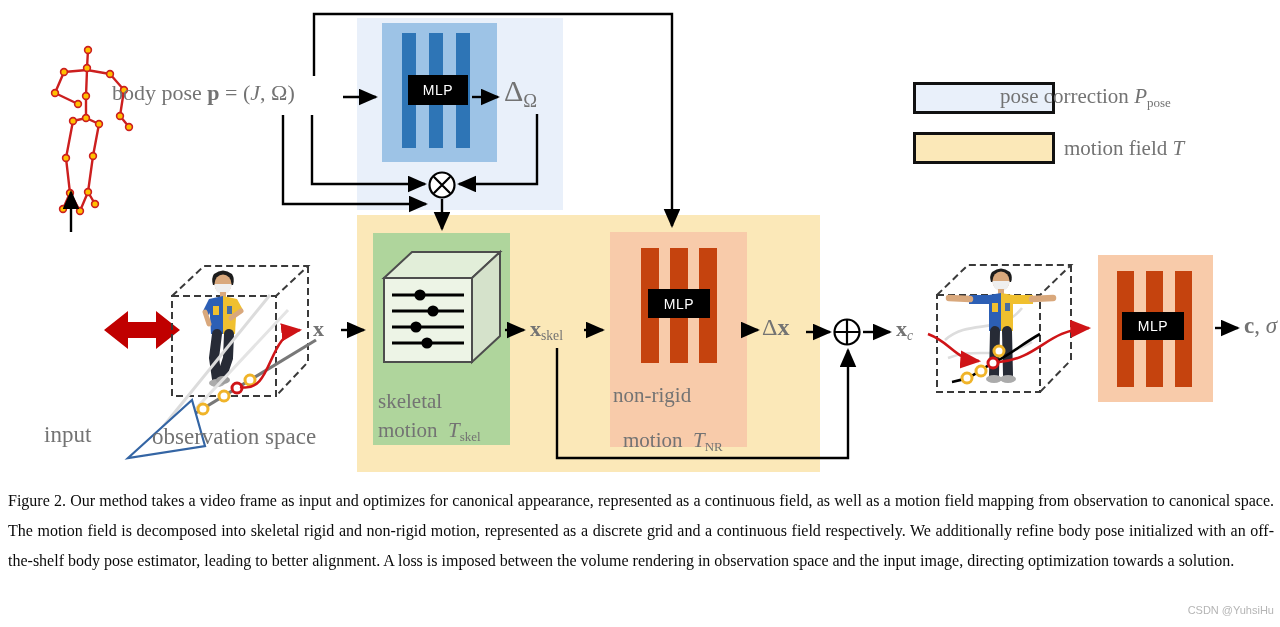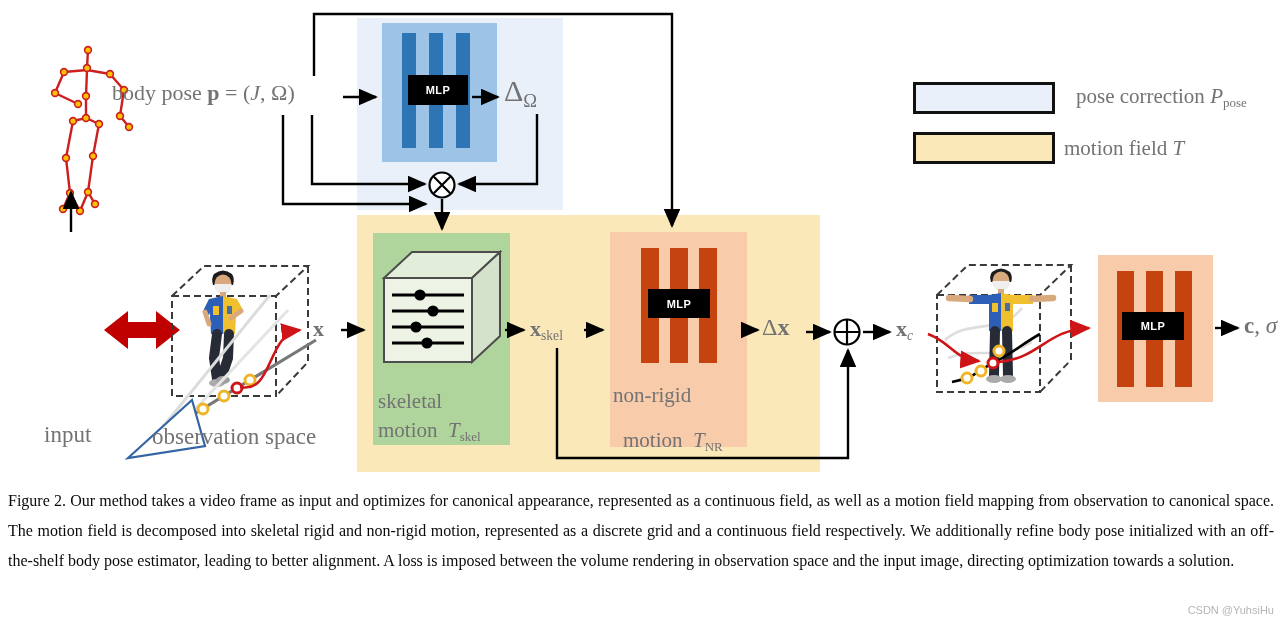--- a/index.html
+++ b/index.html
@@ -17,21 +17,21 @@
   .swatch{position:absolute;z-index:1;border:3px solid #111;}
   .sw1{left:913px;top:82px;width:136px;height:26px;background:#E9F0FA;}
   .sw2{left:913px;top:132px;width:136px;height:26px;background:#FBE8B8;}
   .overlay{position:absolute;left:0;top:0;z-index:2;pointer-events:none;}
   .lbl{position:absolute;z-index:3;color:#737373;white-space:nowrap;font-size:21px;}
   .lbl i{font-style:italic;}
   .b{font-weight:bold;font-style:normal;}
   .sb{font-size:0.62em;vertical-align:-0.3em;}
   .big{font-size:22px;}
   .chip{position:absolute;z-index:3;background:#000;color:#fff;
-        font-family:"Liberation Sans",sans-serif;font-weight:bold;font-size:11px;
+        font-family:"Liberation Sans",sans-serif;font-weight:normal;font-size:14px;
         letter-spacing:.5px;display:flex;align-items:center;justify-content:center;}
   .caption{position:absolute;z-index:3;left:8px;top:486px;width:1266px;
            font-size:16px;line-height:30px;color:#0a0a0a;text-align:justify;}
   .watermark{position:absolute;z-index:3;right:6px;top:604px;font-size:11px;
              color:#b5b5b5;font-family:"Liberation Sans",sans-serif;}
 </style>
 </head>
 <body>
 
 <div class="fig">
@@ -249,21 +249,21 @@
   </div>
 
   <div class="lbl" style="left:613px;top:383px">
     <div>non-rigid</div>
     <div style="margin-top:20px;margin-left:10px"><span>motion</span>&nbsp;&nbsp;<i>T</i><span class="sb">NR</span></div>
   </div>
 
   <div class="lbl" style="left:44px;top:422px;font-size:23px">input</div>
   <div class="lbl" style="left:152px;top:424px;font-size:23px">observation space</div>
 
-  <div class="lbl" style="left:1076px;top:84px">
+  <div class="lbl" style="left:1000px;top:84px">
     <span>pose correction </span><i>P</i><span class="sb">pose</span>
   </div>
   <div class="lbl" style="left:1064px;top:136px">
     <span>motion field  </span><i>T</i>
   </div>
 
   <div class="caption">Figure 2.  Our method takes a video frame as input and optimizes for canonical appearance, represented as a continuous field, as well as a motion field mapping from observation to canonical space.  The motion field is decomposed into skeletal rigid and non-rigid motion, represented as a discrete grid and a continuous field respectively.  We additionally refine body pose initialized with an off-the-shelf body pose estimator, leading to better alignment.  A loss is imposed between the volume rendering in observation space and the input image, directing optimization towards a solution.</div>
   <div class="watermark">CSDN @YuhsiHu</div>
 
 </div>

